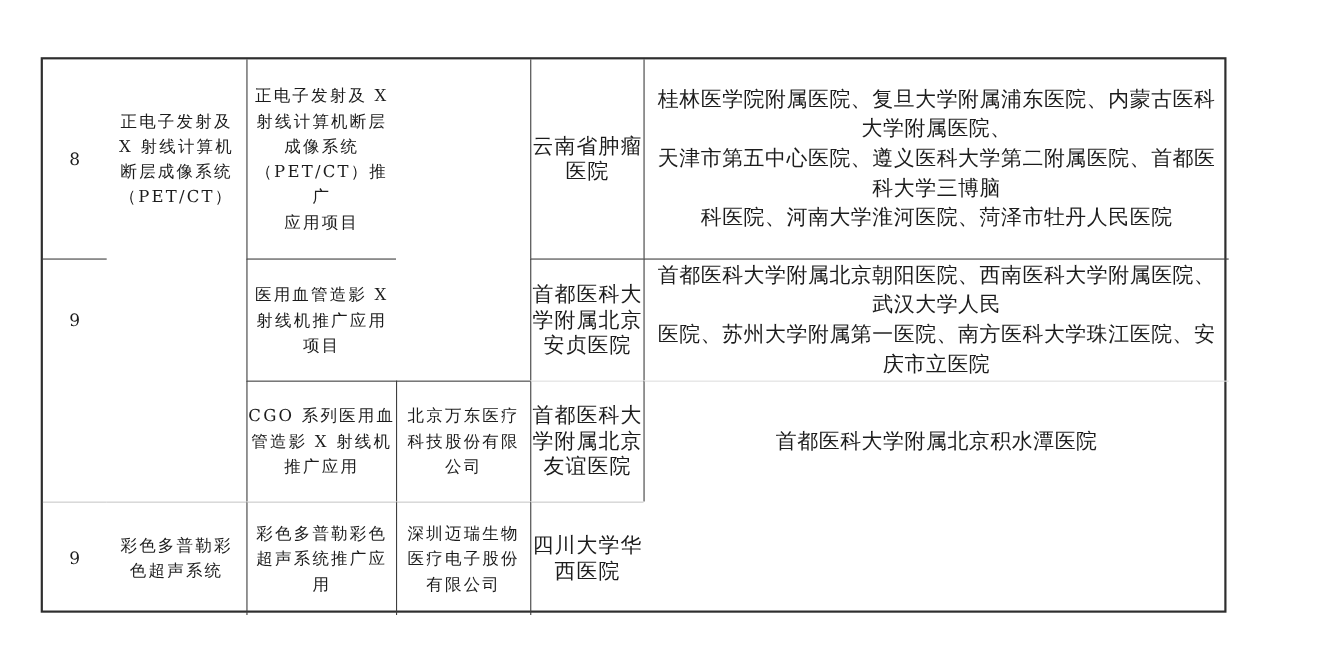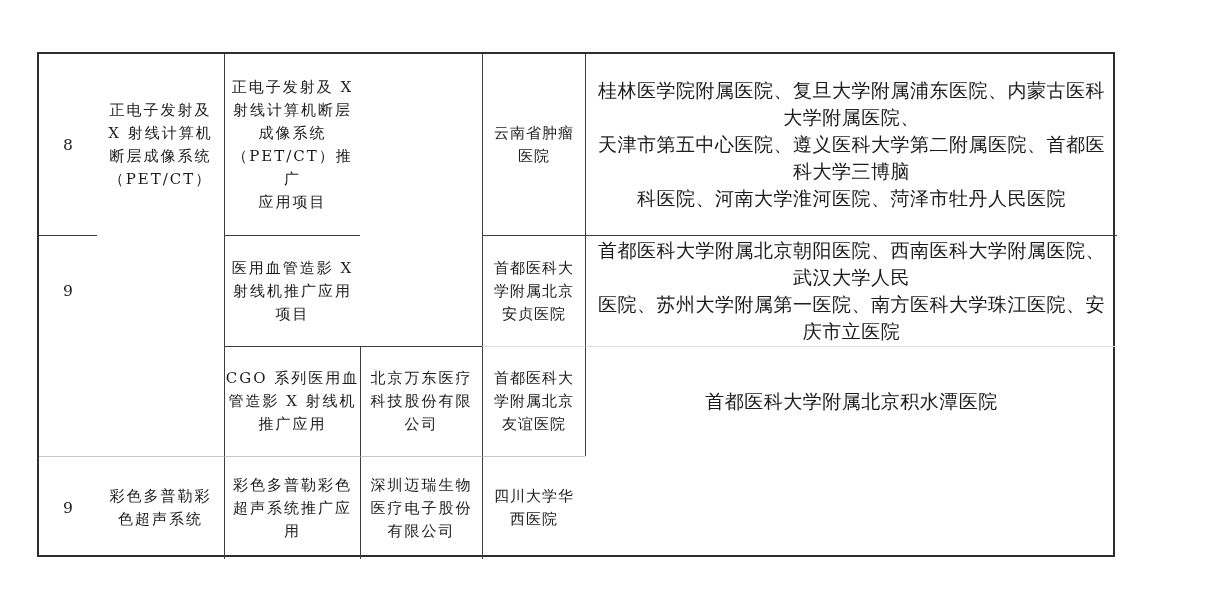--- a/index.html
+++ b/index.html
@@ -33,21 +33,21 @@
     display:flex;
     align-items:center;
     justify-content:center;
     text-align:center;
     white-space:pre-line;
     color:var(--ink);
     overflow:hidden;
   }
   .fs-n{font-size:15.5px;letter-spacing:0;}
   .fs-body{font-size:15px;line-height:23px;letter-spacing:2px;}
-  .fs-lead{font-size:15px;line-height:23px;letter-spacing:1px;}
+  .fs-lead{font-size:19px;line-height:23px;letter-spacing:1px;}
   .fs-hosp{font-size:19px;line-height:27px;letter-spacing:0.5px;padding:0 10px;}
   .bl-dark{border-left:1.5px solid var(--line-dark);}
   .bt-dark{border-top:1.5px solid var(--line-dark);}
   .bt-mid{border-top:1px solid var(--line-mid);}
   .bt-faint{border-top:1px solid var(--line-faint);}
 </style>
 </head>
 <body>
 
 <div class="page">

